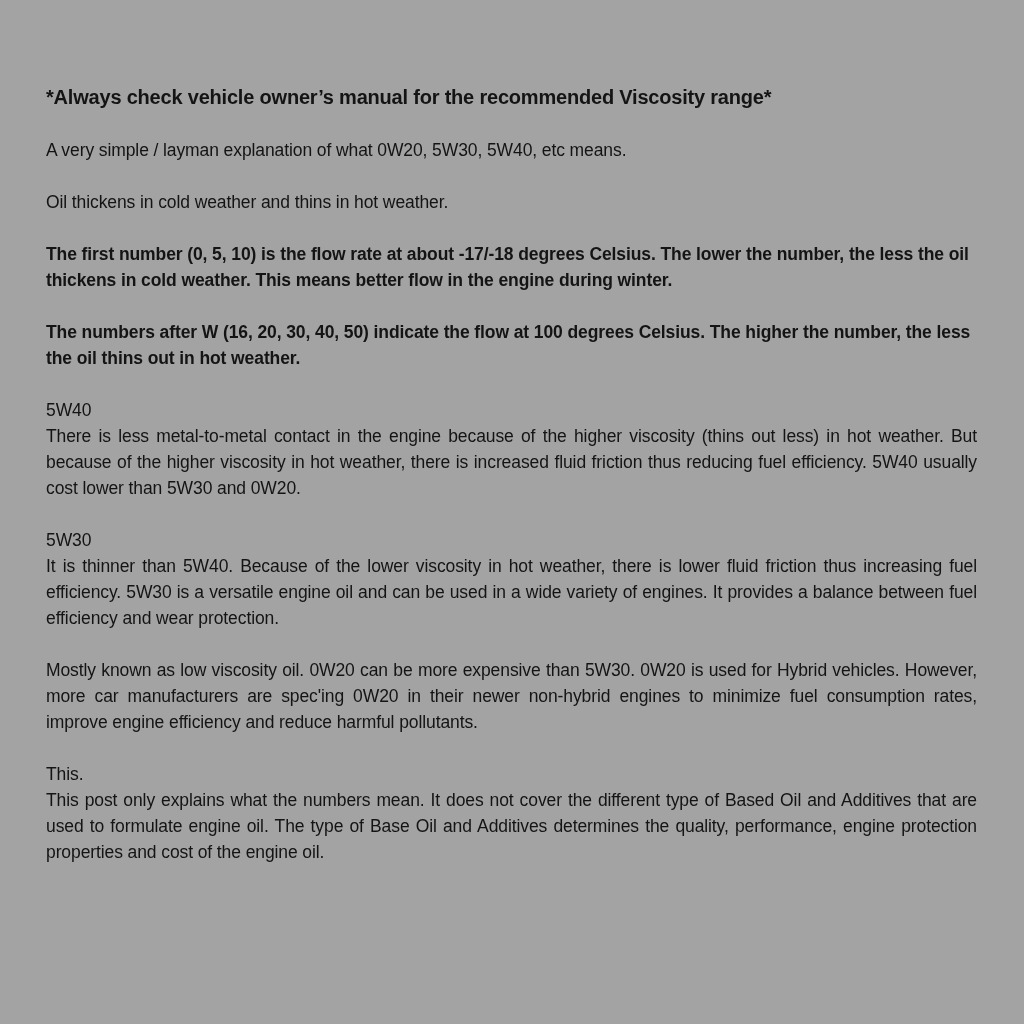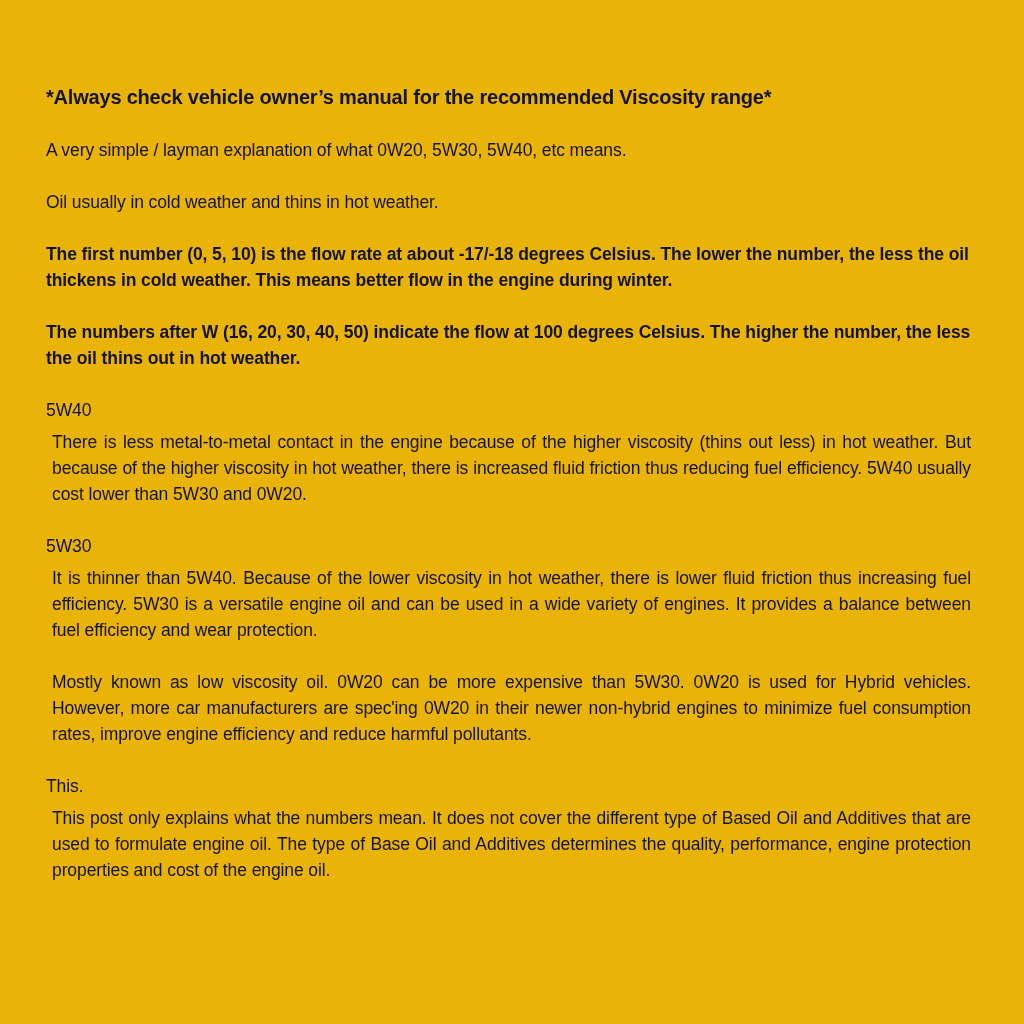--- a/index.html
+++ b/index.html
@@ -4,21 +4,21 @@
 <style>
   html, body {
     margin: 0;
     padding: 0;
     background: #ffffff;
   }
   .page {
     position: relative;
     width: 1024px;
     height: 1024px;
-    background: #eab308;
+    background: #a3a3a3;
     box-sizing: border-box;
     padding: 84px 47px 0 46px;
     font-family: "Liberation Sans", "DejaVu Sans", sans-serif;
     color: #141414;
     font-size: 17.5px;
     line-height: 26px;
     letter-spacing: -0.1px;
     overflow: hidden;
   }
   .doc-title {
@@ -35,39 +35,39 @@
   p.para.first {
     margin-top: 5px;
   }
   .section {
     margin: 26px 0;
   }
   .section-heading {
     line-height: 26px;
   }
   .section-body {
-    margin: 6px;
+    margin: 0;
     text-align: justify;
   }
   .justify {
     text-align: justify;
     font-weight: bold;
   }
 </style>
 </head>
 <body>
 
 <div class="page">
 
   <h1 class="doc-title">*Always check vehicle owner’s manual for the recommended Viscosity range*</h1>
 
   <p class="para first">A very simple / layman explanation of what 0W20, 5W30, 5W40, etc means.</p>
 
 
-  <p class="para">Oil usually in cold weather and thins in hot weather.</p>
+  <p class="para">Oil thickens in cold weather and thins in hot weather.</p>
 
   <p class="para justify">The first number (0, 5, 10) is the flow rate at about -17/-18 degrees Celsius. The lower the number, the less the oil thickens in cold weather. This means better flow in the engine during winter.</p>
 
   <p class="para justify">The numbers after W (16, 20, 30, 40, 50) indicate the flow at 100 degrees Celsius. The higher the number, the less the oil thins out in hot weather.</p>
 
   <div class="section">
     <div class="section-heading">5W40</div>
     <p class="section-body">There is less metal-to-metal contact in the engine because of the higher viscosity (thins out less) in hot weather. But because of the higher viscosity in hot weather, there is increased fluid friction thus reducing fuel efficiency. 5W40 usually cost lower than 5W30 and 0W20.</p>
   </div>
 

